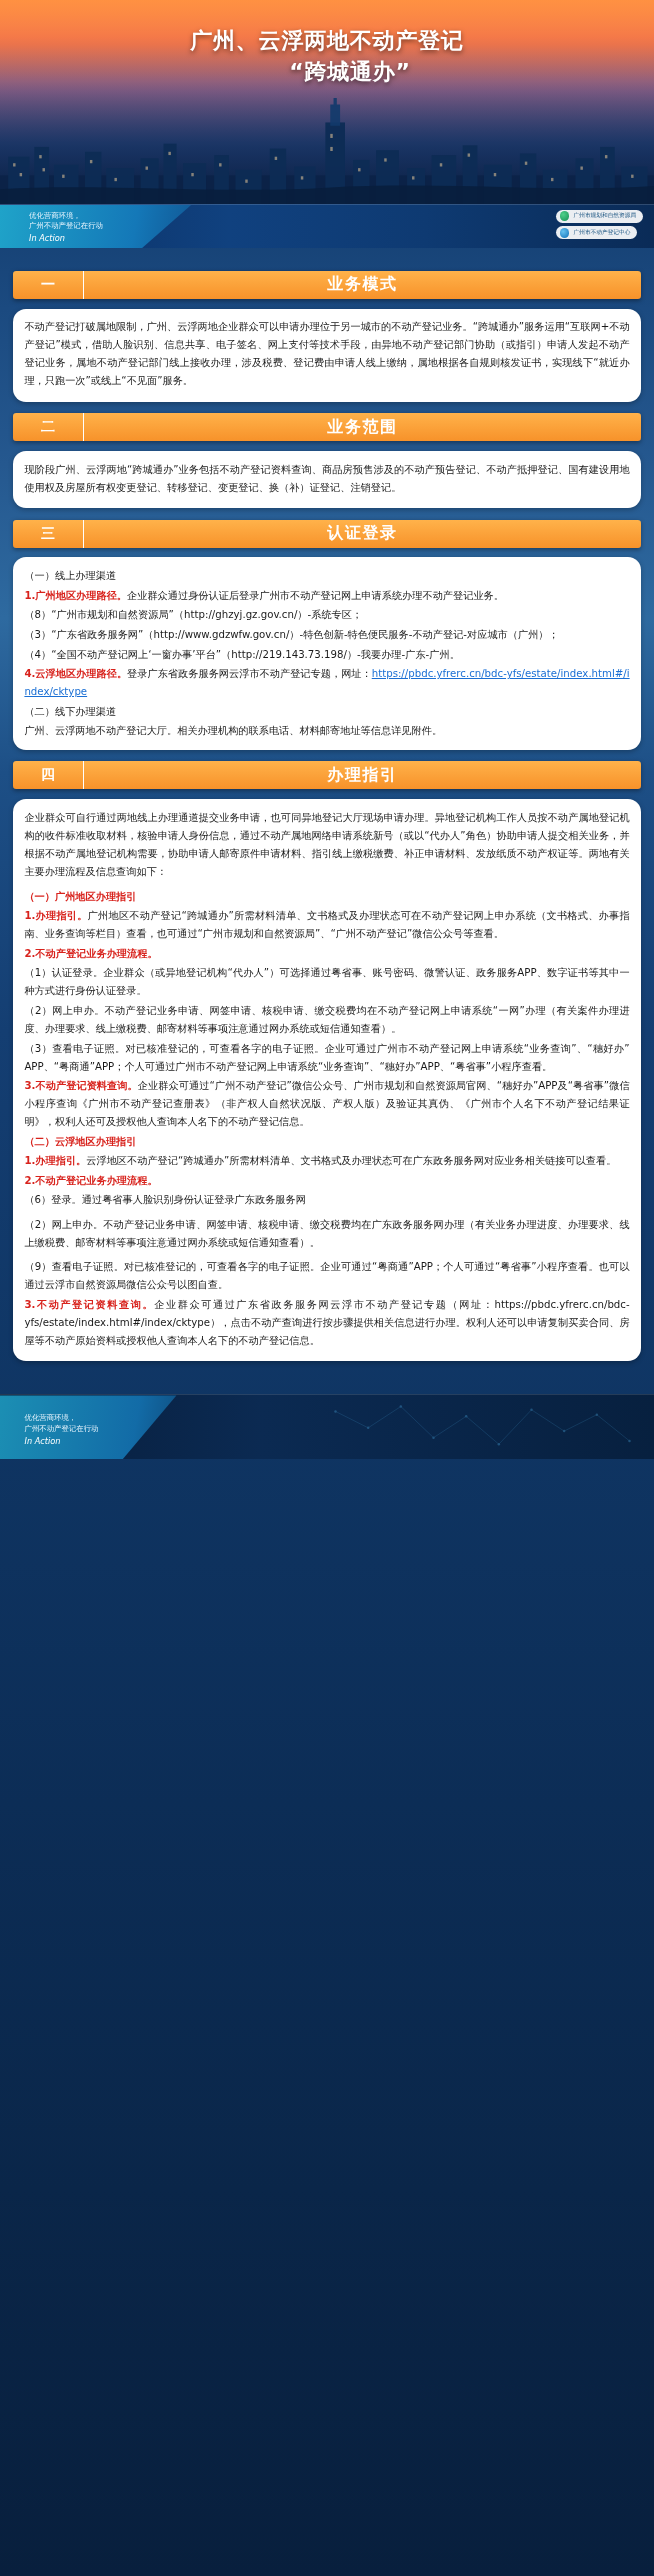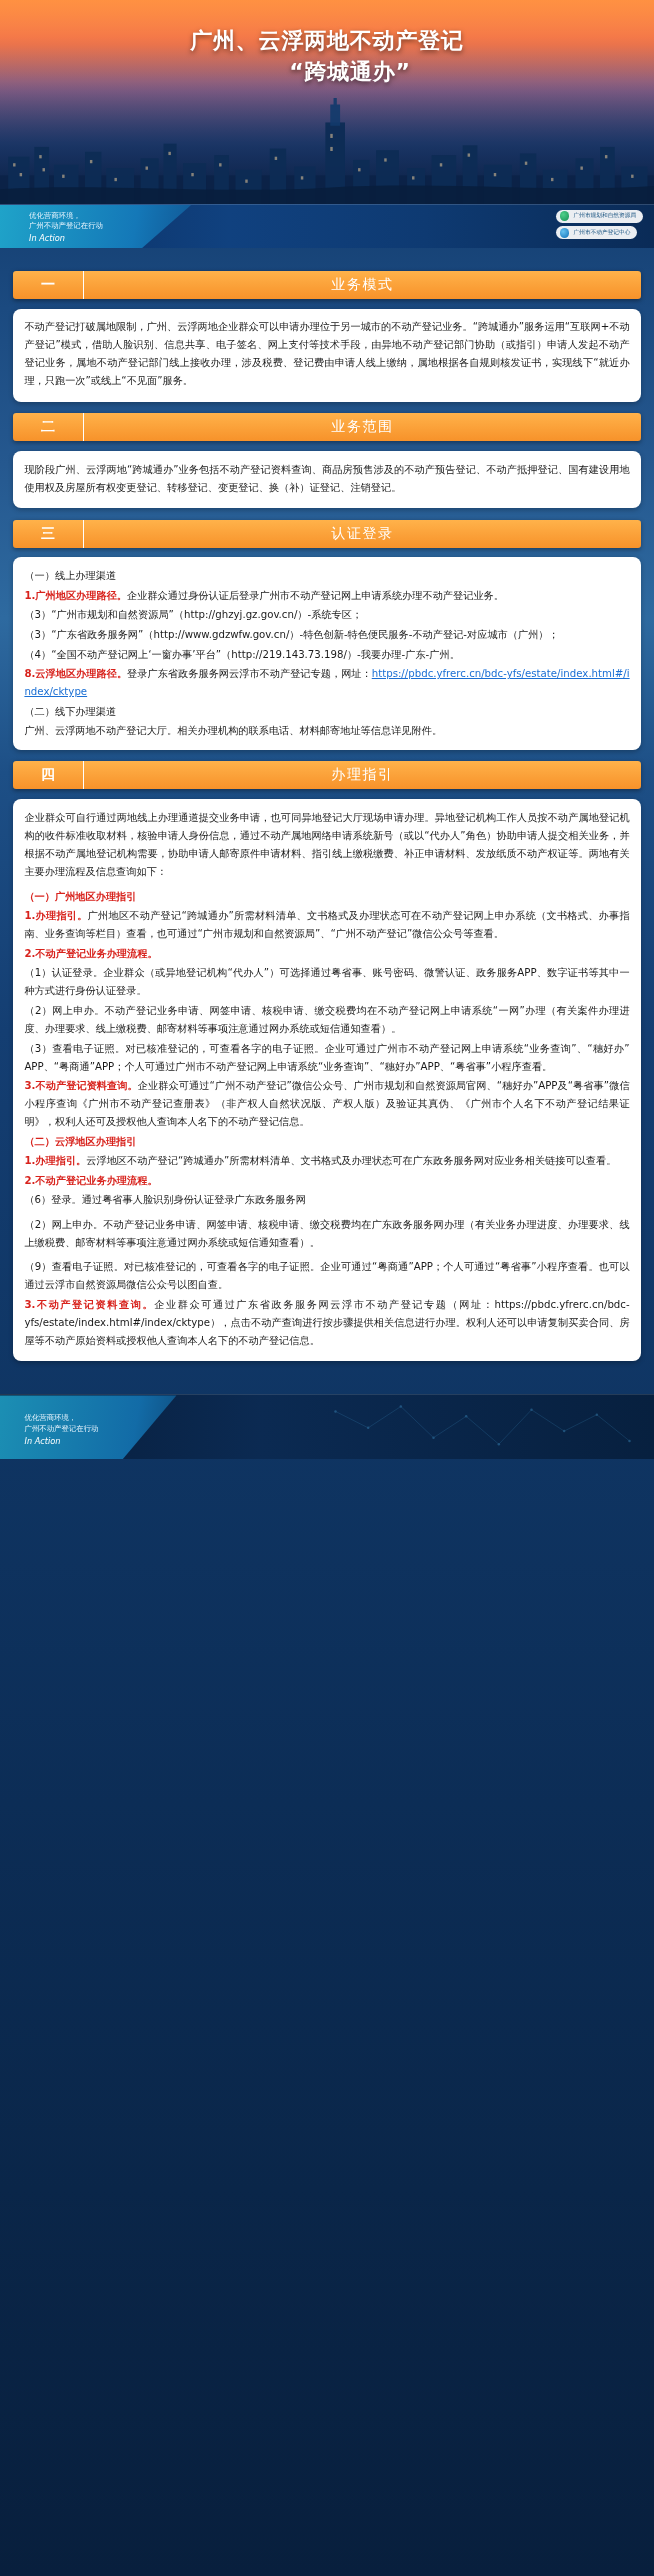--- a/index.html
+++ b/index.html
@@ -92,28 +92,28 @@
     color:#ffffff;
     font-size:14px;
     font-weight:bold;
     display:flex;align-items:center;justify-content:center;
     border-right:1.6px solid #ffffff;
   }
   .sec-head .ttl{
     flex:1;
     background:linear-gradient(180deg,#ffb24a 0%,#f7922a 100%);
     color:#ffffff;
-    font-size:14px;
-    font-weight:normal;
+    font-size:16px;
+    font-weight:bold;
     display:flex;align-items:center;justify-content:center;
     letter-spacing:1.6px;
   }
   .card{
     background:#ffffff;
-    border-radius:8px;
+    border-radius:13px;
     padding:9.8px 11.4px;
     font-size:10.2px;
     line-height:18px;
     color:#1a1a1a;
     text-align:justify;
     box-shadow:0 1.6px 4.9px rgba(0,0,0,.25);
   }
   .card p{margin:0 0 1.6px 0;}
   .card p.tight{margin:0;}
   .red-b{color:#d8221c;font-weight:bold;}
@@ -249,24 +249,24 @@
       <p>现阶段广州、云浮两地“跨城通办”业务包括不动产登记资料查询、商品房预售涉及的不动产预告登记、不动产抵押登记、国有建设用地使用权及房屋所有权变更登记、转移登记、变更登记、换（补）证登记、注销登记。</p>
     </div>
 
     <div class="sec-head">
       <div class="num">三</div>
       <div class="ttl">认证登录</div>
     </div>
     <div class="card">
       <p>（一）线上办理渠道</p>
       <p><span class="red-b">1.广州地区办理路径。</span><span>企业群众通过身份认证后登录广州市不动产登记网上申请系统办理不动产登记业务。</span></p>
-      <p>（3）“广州市规划和自然资源局”（http://ghzyj.gz.gov.cn/）-系统专区；</p>
+      <p>（8）“广州市规划和自然资源局”（http://ghzyj.gz.gov.cn/）-系统专区；</p>
       <p>（3）“广东省政务服务网”（http://www.gdzwfw.gov.cn/）-特色创新-特色便民服务-不动产登记-对应城市（广州）；</p>
       <p>（4）“全国不动产登记网上‘一窗办事’平台”（http://219.143.73.198/）-我要办理-广东-广州。</p>
-      <p><span class="red-b">8.云浮地区办理路径。</span><span>登录广东省政务服务网云浮市不动产登记专题，网址：</span><span class="link">https://pbdc.yfrerc.cn/bdc-yfs/estate/index.html#/index/cktype</span></p>
+      <p><span class="red-b">4.云浮地区办理路径。</span><span>登录广东省政务服务网云浮市不动产登记专题，网址：</span><span class="link">https://pbdc.yfrerc.cn/bdc-yfs/estate/index.html#/index/cktype</span></p>
       <p>（二）线下办理渠道</p>
       <p class="tight">广州、云浮两地不动产登记大厅。相关办理机构的联系电话、材料邮寄地址等信息详见附件。</p>
     </div>
 
     <div class="sec-head">
       <div class="num">四</div>
       <div class="ttl">办理指引</div>
     </div>
     <div class="card">
       <p>企业群众可自行通过两地线上办理通道提交业务申请，也可同异地登记大厅现场申请办理。异地登记机构工作人员按不动产属地登记机构的收件标准收取材料，核验申请人身份信息，通过不动产属地网络申请系统新号（或以“代办人”角色）协助申请人提交相关业务，并根据不动产属地登记机构需要，协助申请人邮寄原件申请材料、指引线上缴税缴费、补正申请材料、发放纸质不动产权证等。两地有关主要办理流程及信息查询如下：</p>

